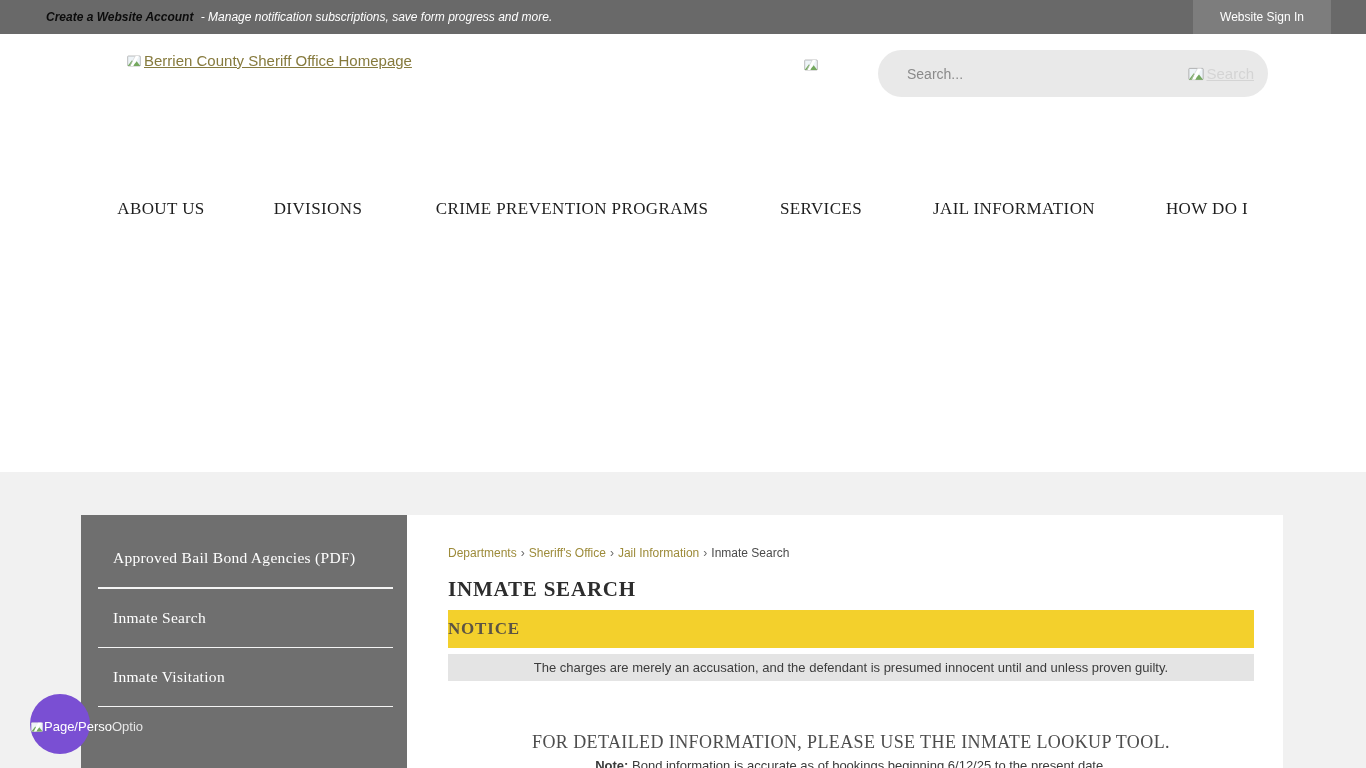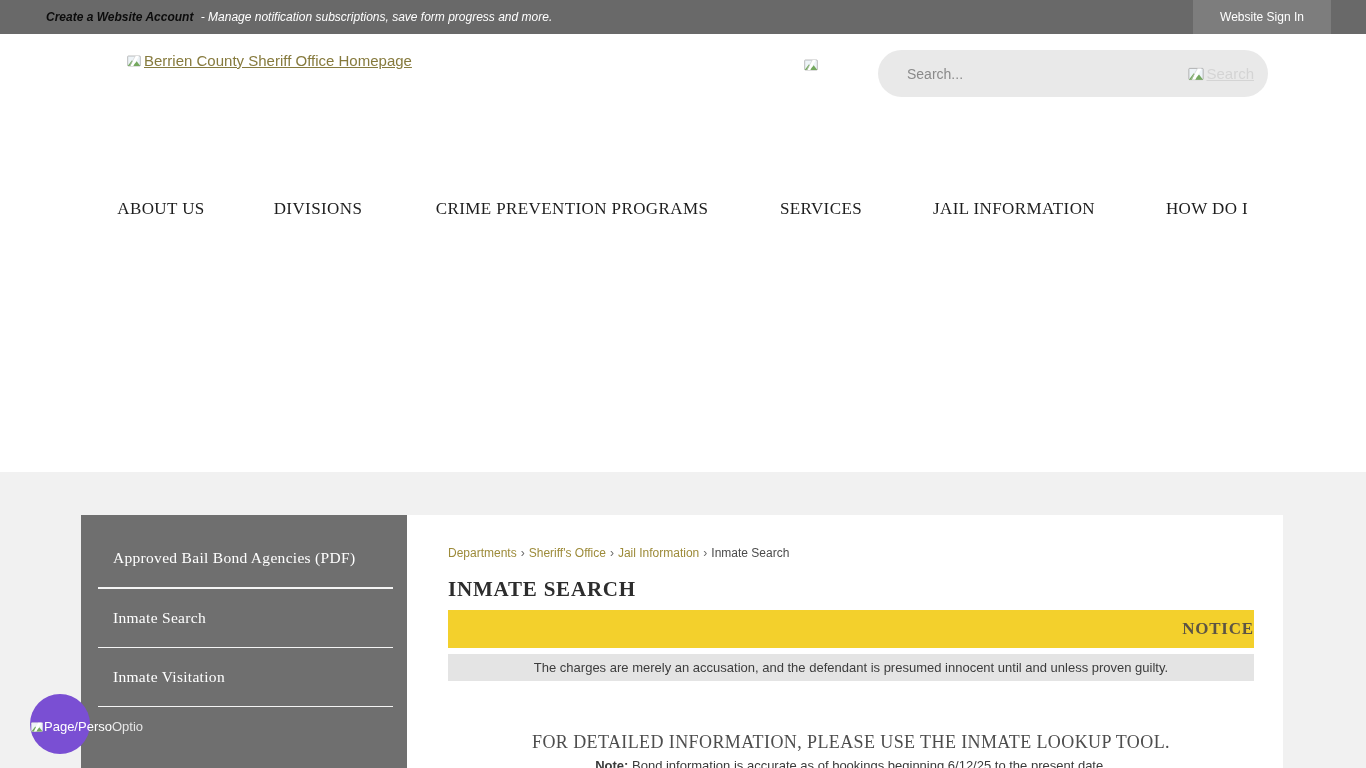--- a/index.html
+++ b/index.html
@@ -55,21 +55,21 @@
   .breadcrumb { position:absolute; left:448px; top:546px; font-size:12px; color:#6b6b6b; }
   .crumb { color:#9d8b3a; cursor:pointer; }
   .crumb-sep { color:#6b6b6b; margin:0 4px; }
   .crumb-current { color:#4b4b4b; }
   .page-title { position:absolute; left:448px; top:577px;
                 font-family:"Liberation Serif", serif; font-size:21px; color:#2d2d2d;
                 letter-spacing:0.8px; }
 
   
   .notice-banner { position:absolute; left:448px; top:610px; width:806px; height:38px;
-                   background:#f3d02c; display:flex; align-items:center; justify-content:flex-end; }
+                   background:#f3d02c; display:flex; align-items:center; justify-content:flex-start; }
   .notice-heading { font-family:"Liberation Serif", serif; font-weight:bold; font-size:17px;
                     color:#5c5444; letter-spacing:0.8px; }
   .notice-strip { position:absolute; left:448px; top:654px; width:806px; height:27px;
                   background:#e4e4e4; display:flex; align-items:center; justify-content:center; }
   .notice-text { font-size:13px; color:#3d3d3d; }
 
   
   .callout { position:absolute; left:448px; top:732px; width:806px; text-align:center;
              font-family:"Liberation Serif", serif; font-size:18px; color:#4d4d4d;
              letter-spacing:0.4px; }

